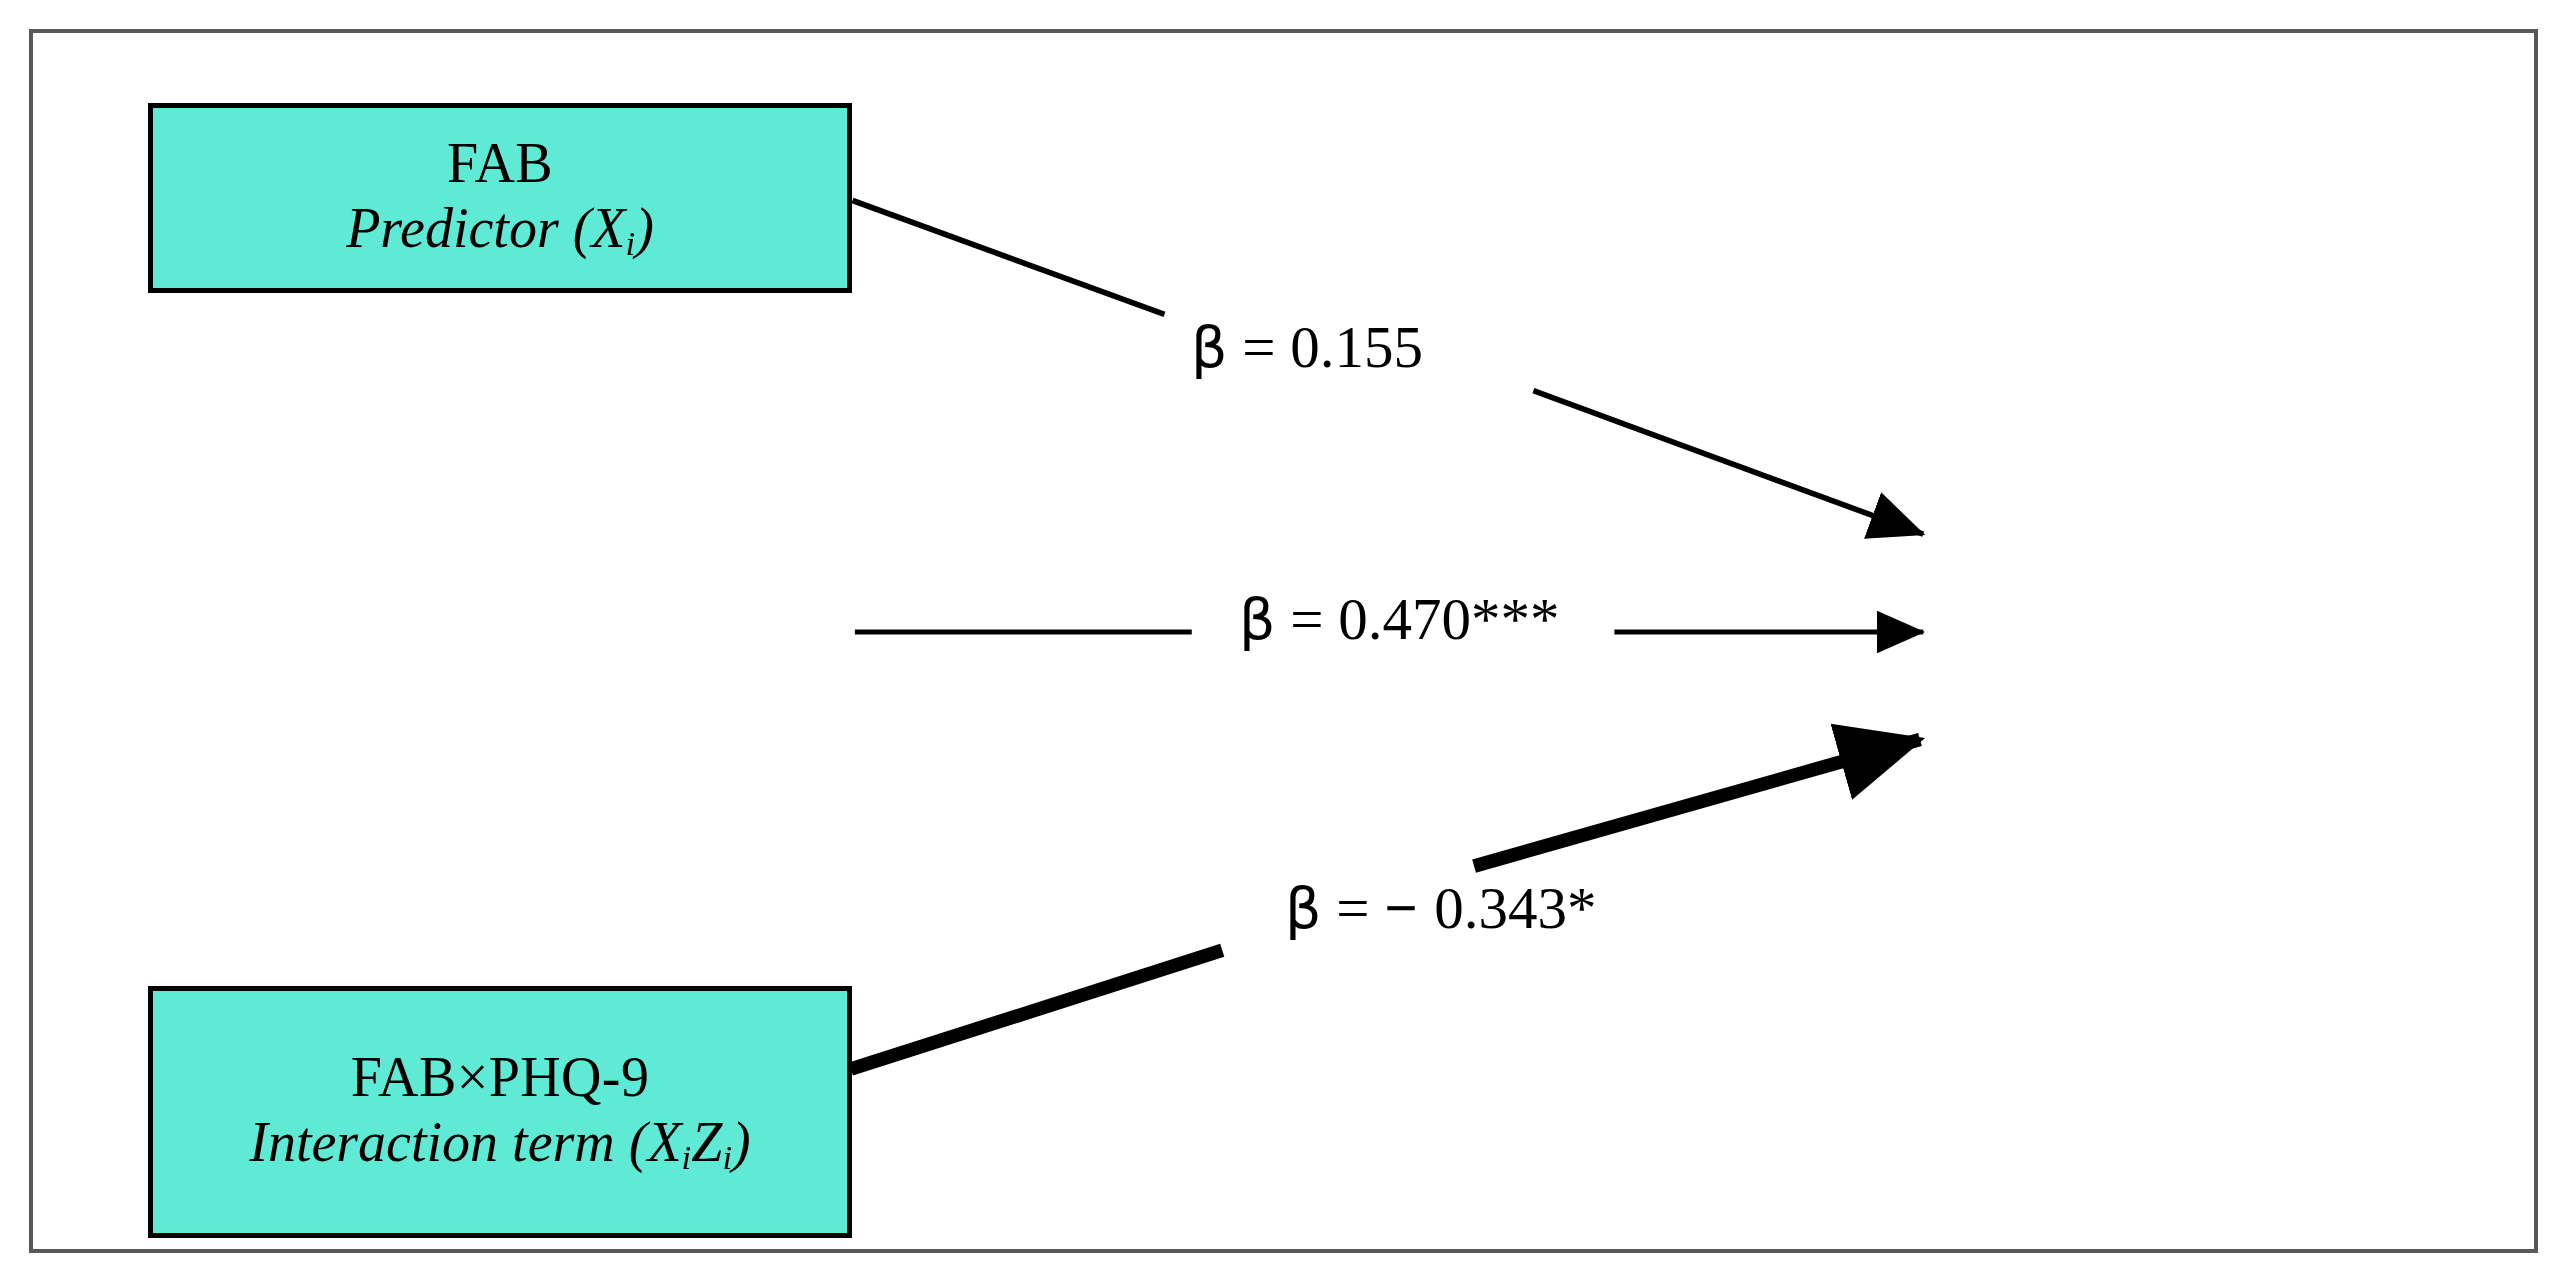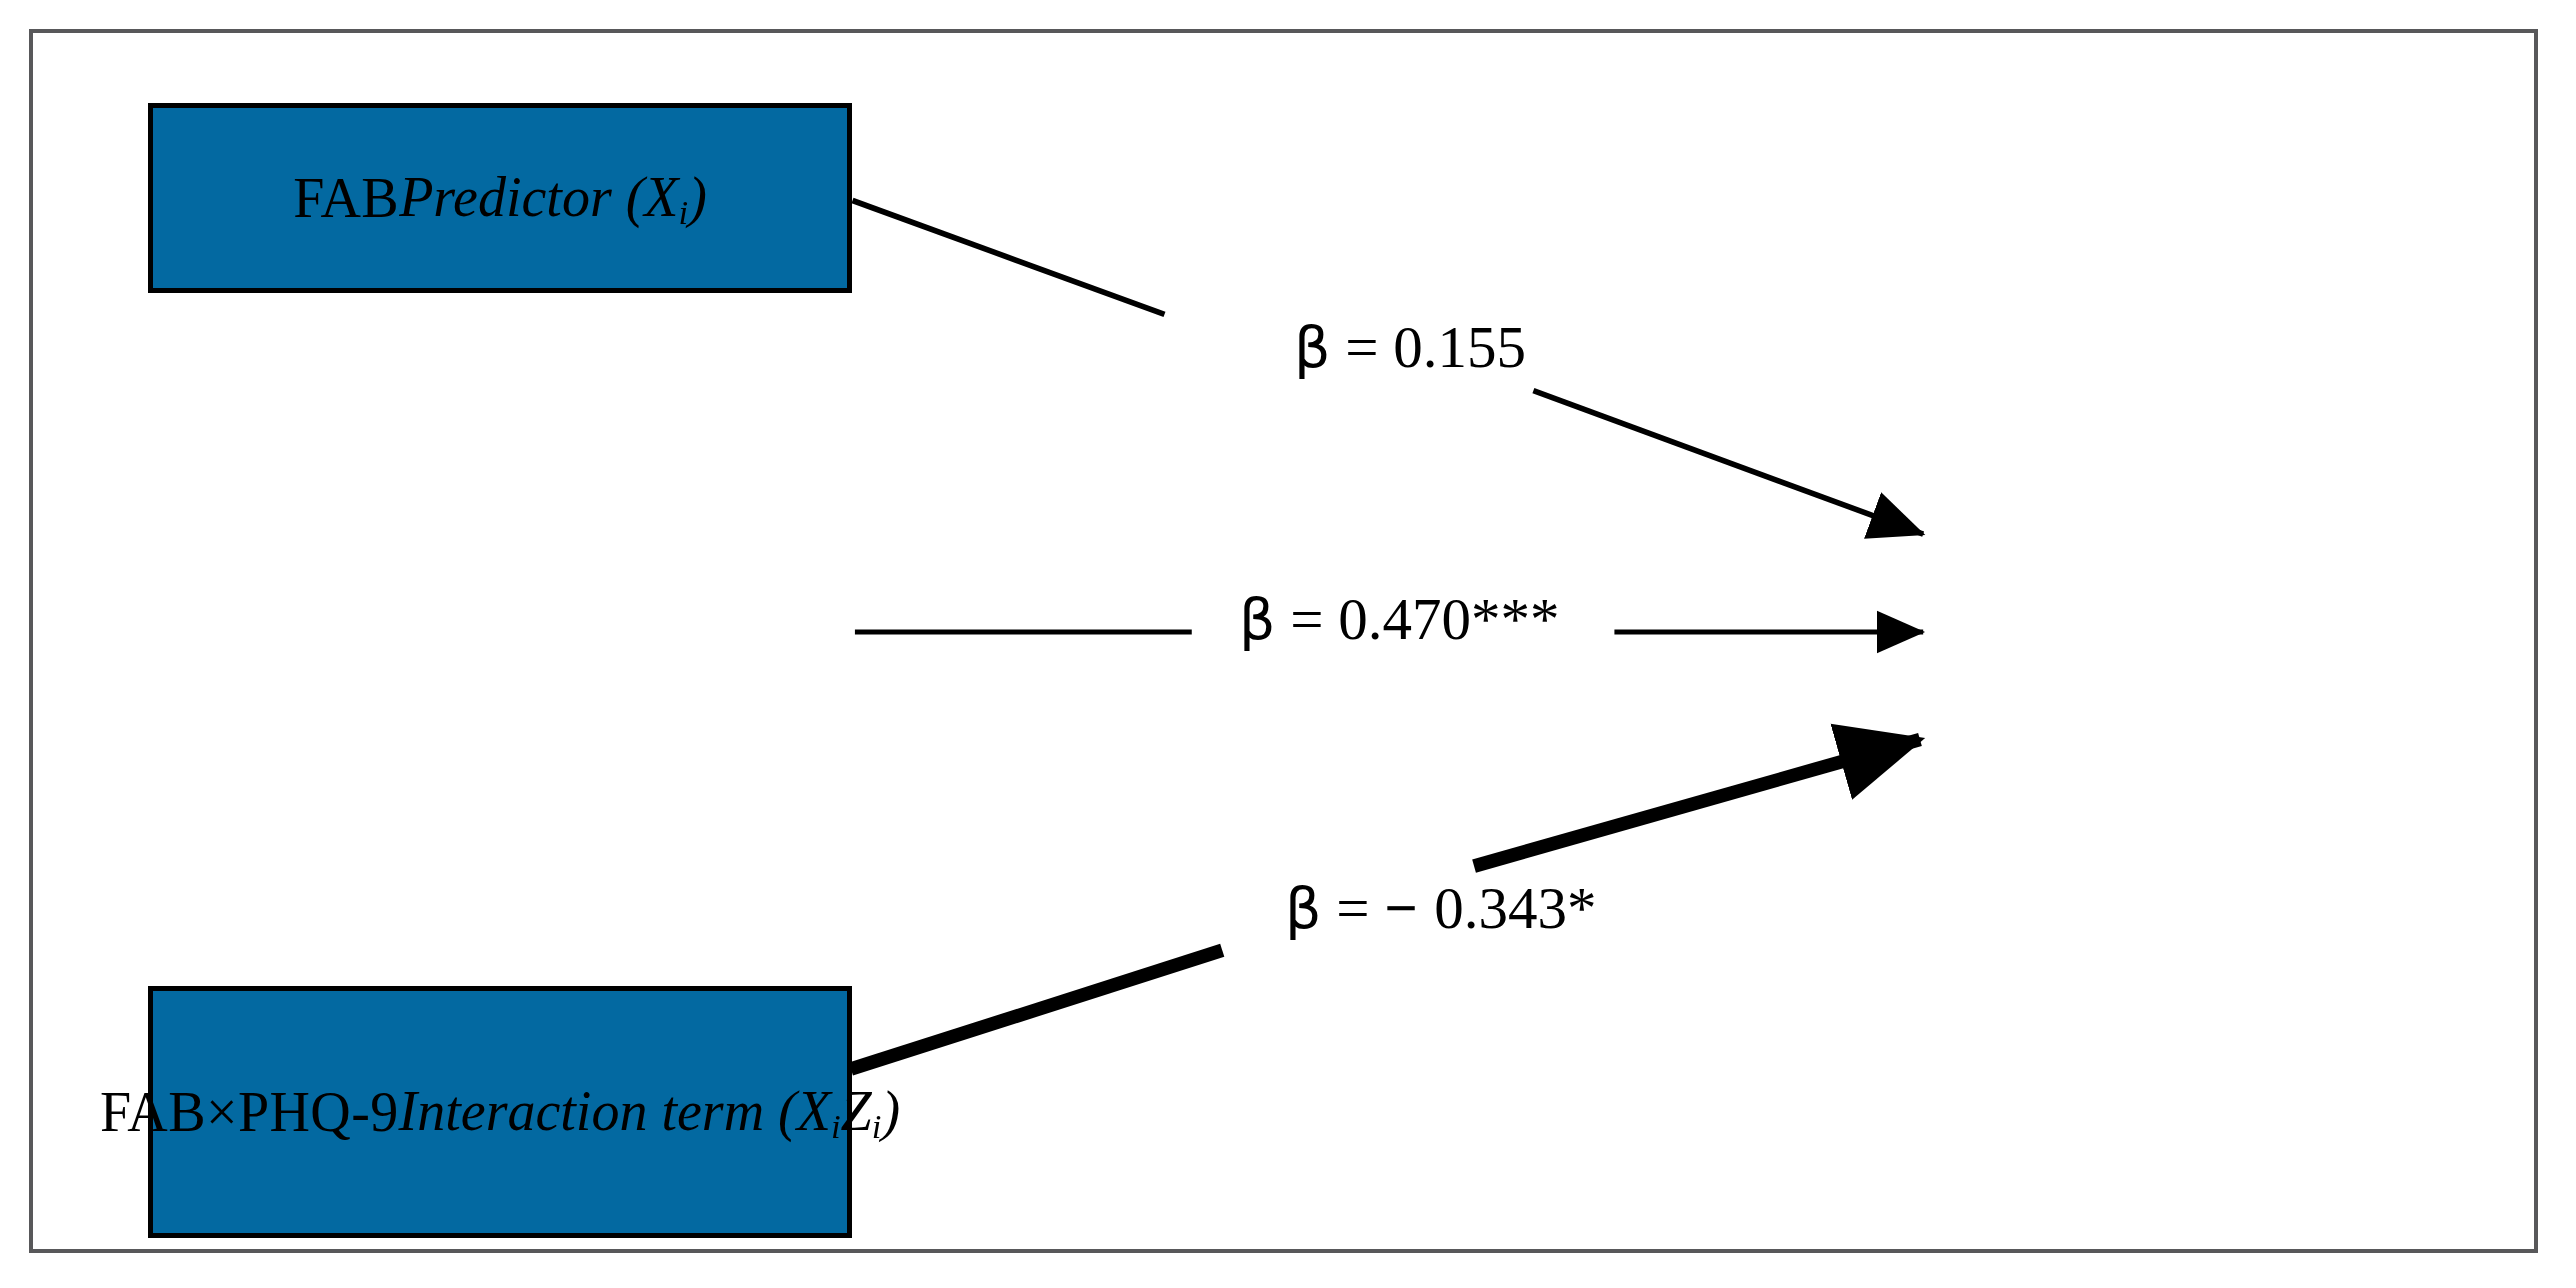--- a/index.html
+++ b/index.html
@@ -32,22 +32,23 @@
     left: 0;
     top: 0;
     width: 2576px;
     height: 1288px;
     pointer-events: none;
   }
   .node-box {
     position: absolute;
     border: 5.6px solid #000000;
     box-sizing: border-box;
-    background: #0369a1;
+    background: #5eead4;
     display: flex;
+    flex-direction: column;
     align-items: center;
     justify-content: center;
     text-align: right;
     line-height: 1.12;
   }
   .node-title {
     font-size: 56px;
     font-weight: 400;
     color: #000000;
     letter-spacing: 0.4px;
@@ -81,21 +82,21 @@
     font-family: "Liberation Serif", "DejaVu Serif", serif;
   }
   .path-label .beta {
     font-family: "DejaVu Sans", sans-serif;
     font-size: 0.97em;
   }
   .path-label .minus {
     font-weight: bold;
     letter-spacing: 0.8px;
   }
-  #label-a { left: 1294px; top: 313px;  }
+  #label-a { left: 1191px; top: 313px;  }
   #label-b { left: 1239px; top: 585px;  }
   #label-c { left: 1285px; top: 874px; }
 </style>
 </head>
 <body>
 
 <div id="figure">
 
   <div class="outer-frame"></div>
 

